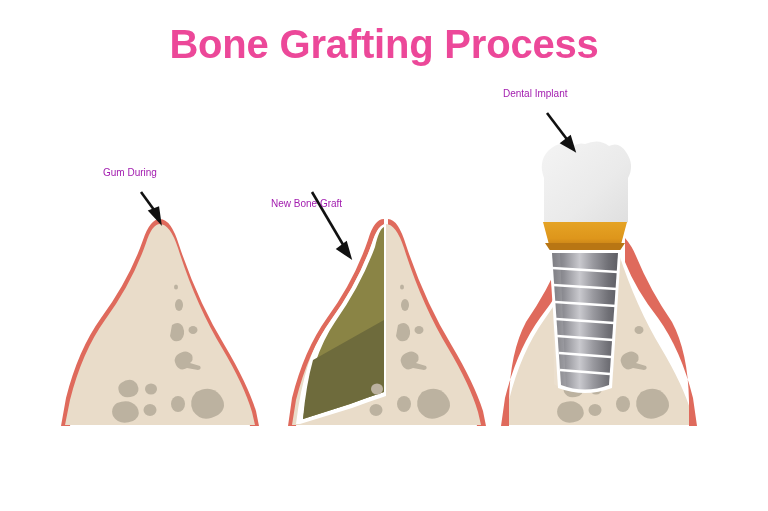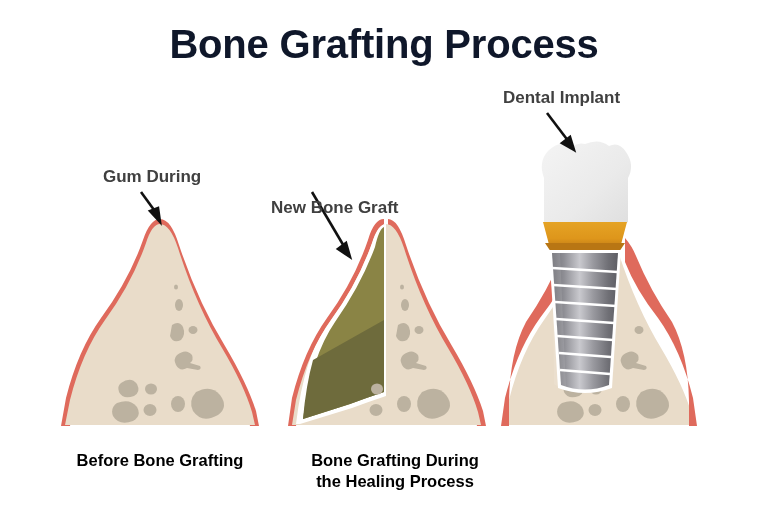--- a/index.html
+++ b/index.html
@@ -23,27 +23,27 @@
   }
   .page-title {
     position: absolute;
     left: 0;
     top: 22px;
     width: 768px;
     text-align: center;
     font-size: 40px;
     font-weight: bold;
     letter-spacing: -0.2px;
-    color: #0f172a;
+    color: #ec4899;
   }
   .callout {
     position: absolute;
-    font-size: 17px;
-    font-weight: bold;
-    color: #404040;
+    font-size: 10px;
+    font-weight: normal;
+    color: #a21caf;
     white-space: nowrap;
   }
   .callout-gum      { left: 103px; top: 167px; }
   .callout-graft    { left: 271px; top: 167px; margin-top: 31px; }
   .callout-implant  { left: 503px; top: 88px;  }
   .caption {
     position: absolute;
     text-align: center;
     font-size: 16.5px;
     font-weight: bold;
@@ -214,17 +214,14 @@
 
       <line x1="547" y1="113" x2="569" y2="142"></line>
       <polygon points="574,150 562,143 570,137"></polygon>
     </g>
   </svg>
 
   <div class="callout callout-gum">Gum During</div>
   <div class="callout callout-graft">New Bone Graft</div>
   <div class="callout callout-implant">Dental Implant</div>
 
-  <div class="caption caption-1">Before Bone Grafting</div>
-  <div class="caption caption-2">Bone Grafting During
-the Healing Process</div>
 
 </div>
 
 </body></html>

